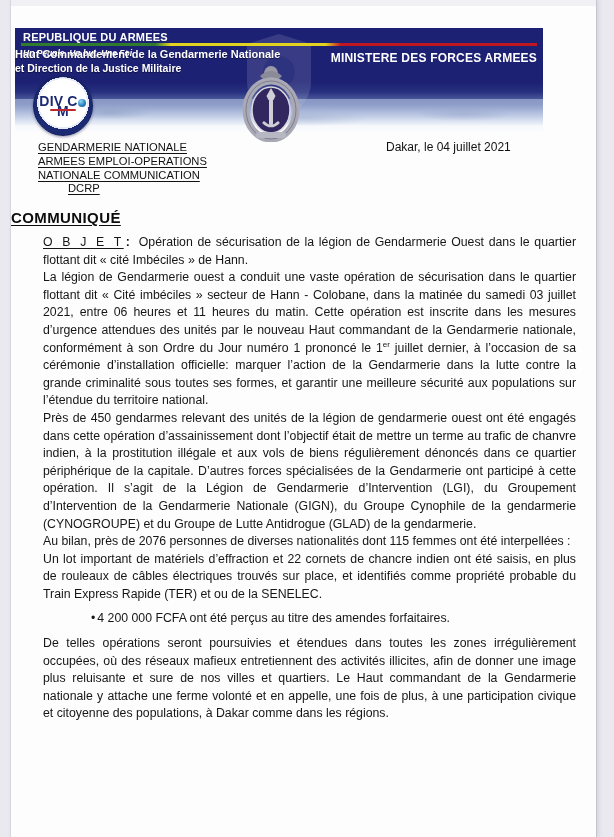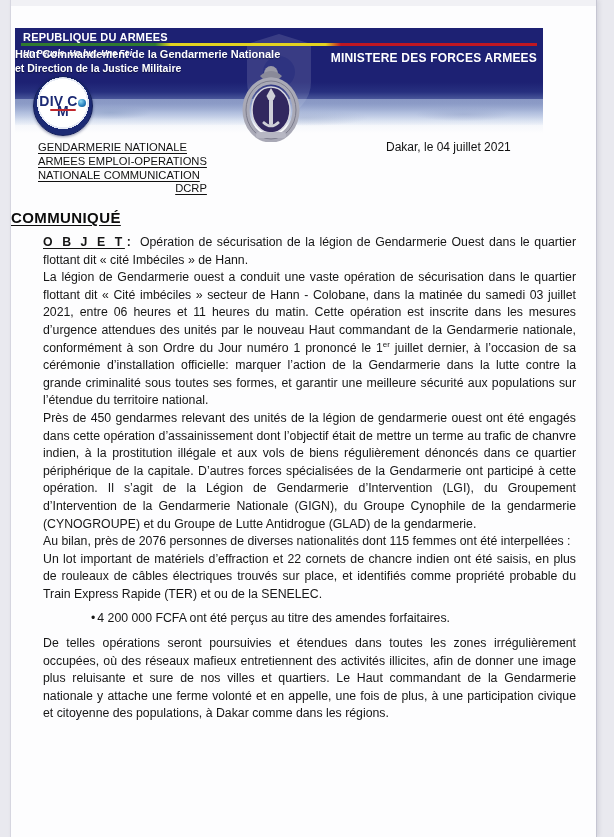--- a/index.html
+++ b/index.html
@@ -89,41 +89,41 @@
 
   
   .emblem { position:absolute; left:231px; top:64px; width:58px; height:78px; }
 
   
   .letterhead {
     position:absolute; left:27px; top:141px;
     font-size:11.2px; line-height:13.8px; color:#111;
   }
   .lh-line { text-decoration:underline; text-underline-offset:1.5px; }
-  .lh-dcrp { margin-left:30px;text-align:right; }
+  .lh-dcrp { margin-left:30px; }
   .dateline {
     position:absolute; left:375px; top:140px;
     font-size:12px; color:#111;
   }
 
   
   .title {
     position:absolute; left:0; width:585px; top:209px; text-align:left;
     font-size:15px; font-weight:bold; letter-spacing:0.4px;
     text-decoration:underline; text-underline-offset:2px; color:#0c0c0c;
   }
 
   
   .doc-body {
     position:absolute; left:32px; top:234px; width:533px;
     font-size:12.3px; line-height:17.6px; text-align:justify; color:#161616;
   }
   .doc-body p { margin:0; }
   .objet-label {
-    font-weight:bold; text-decoration:underline; text-underline-offset:2px;
+    font-weight:normal; text-decoration:underline; text-underline-offset:2px;
     letter-spacing:2.5px;
   }
   .objet-colon { font-weight:bold; margin:0 9px 0 2px; }
   sup { font-size:8px; line-height:0; }
   ul.arrests { margin:0; padding:0 0 0 48px; list-style:none; }
   ul.arrests li::before { content:"\2022\00a0"; }
   .fine-bullet { margin:7px 0 7px 48px; }
   .fine-bullet .b { margin-right:2px; }
   .closing { margin-top:6px !important; }
 </style>

